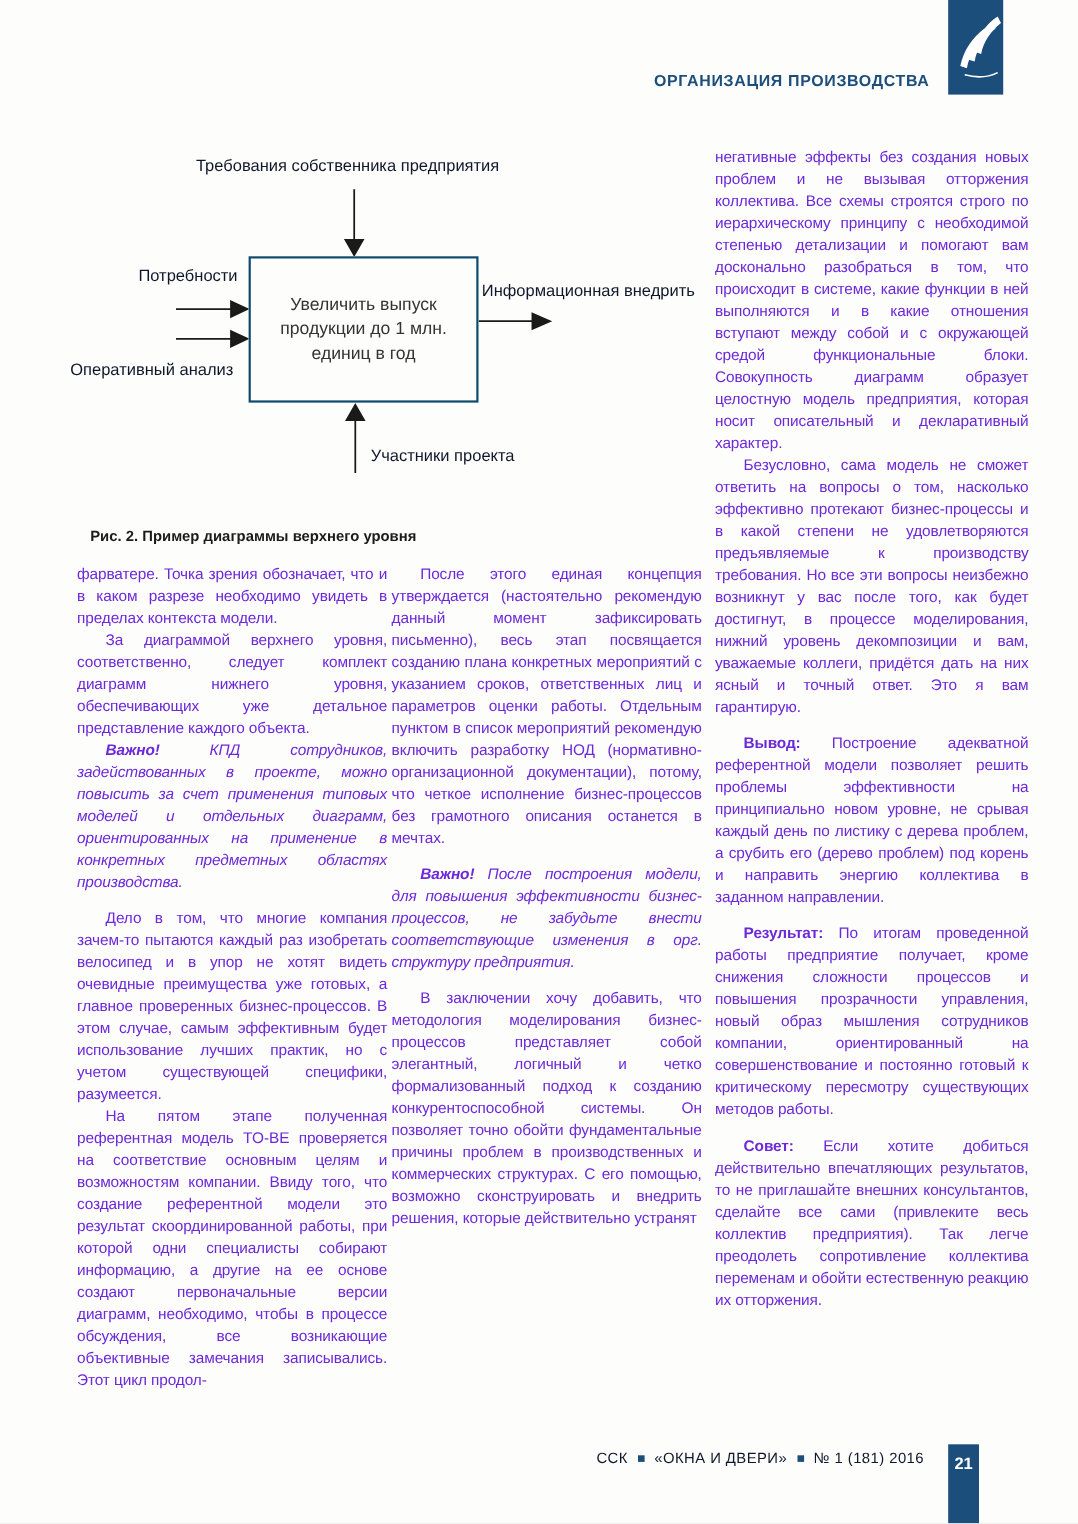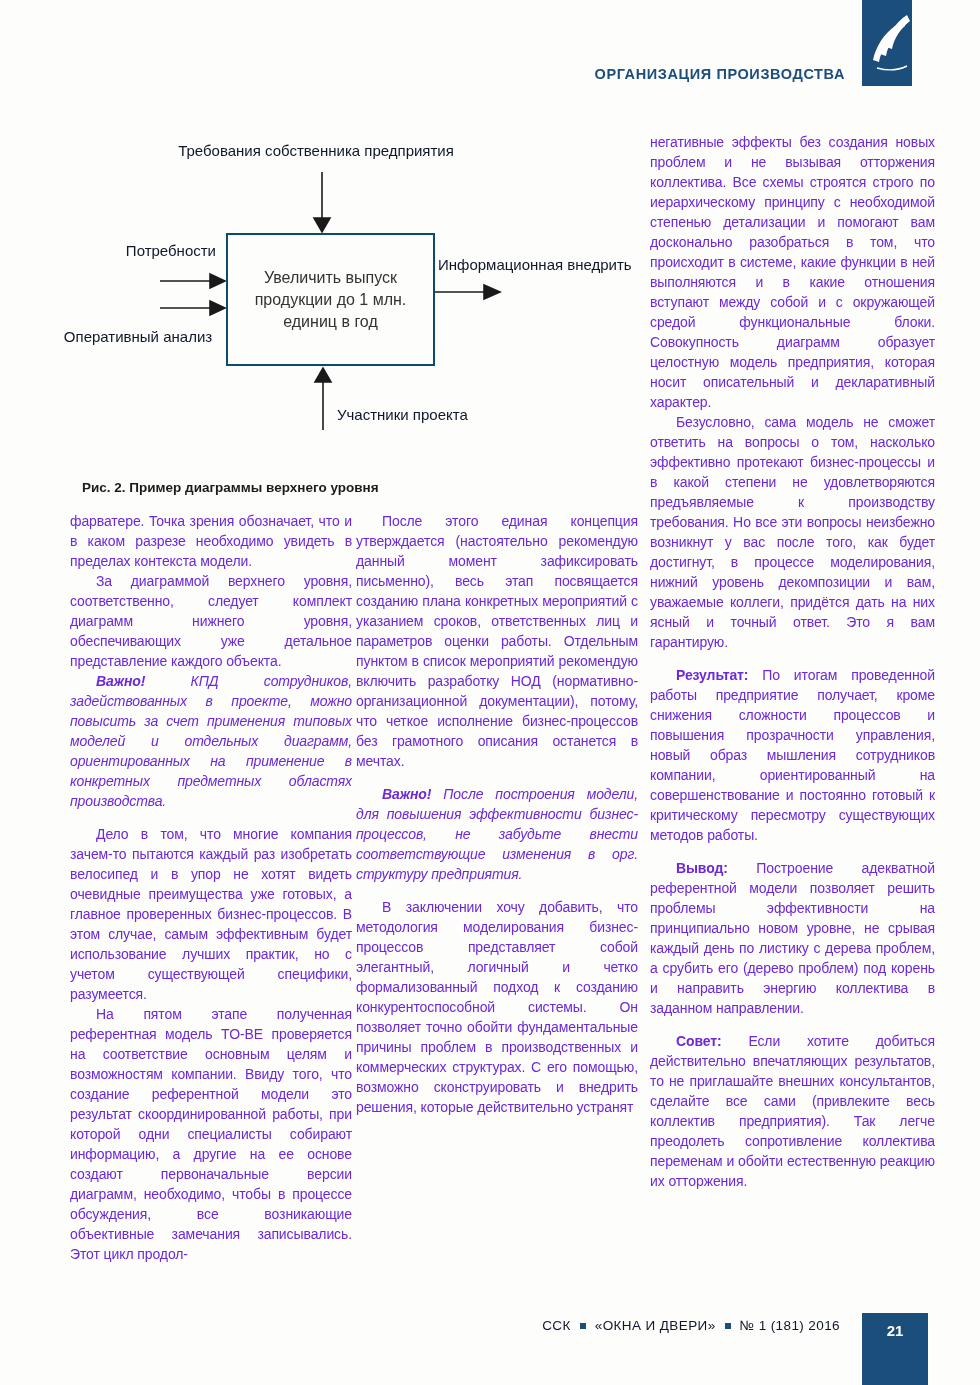--- a/index.html
+++ b/index.html
@@ -55,21 +55,21 @@
   .col p.em { font-style:italic; }
   .lead { font-weight:bold; }
   
   .footer {
     position:absolute; top:1318px; right:140px;
     display:flex; align-items:center; gap:9px;
     font-size:13.5px; letter-spacing:.4px; color:#0f172a;
   }
   .sq { width:6px; height:6px; background:#1c4e7c; display:inline-block; }
   .pagenum-box {
-    position:absolute; left:862px; top:1313px; width:66px; height:72px;
+    position:absolute; left:862px; top:1313px; width:28px; height:72px;
     background:#1c4e7c; color:#fff; font-weight:bold; font-size:15px;
     text-align:center; padding-top:9px;
   }
 </style>
 </head>
 <body>
 
 <div class="page">
 
   <div class="header-title">ОРГАНИЗАЦИЯ ПРОИЗВОДСТВА</div>
@@ -123,22 +123,22 @@
 
   <div class="col col-2">
     <p><span>После этого единая концепция утверждается (настоятельно рекомендую данный момент зафиксировать письменно), весь этап посвящается созданию плана конкретных мероприятий с указанием сроков, ответственных лиц и параметров оценки работы. Отдельным пунктом в список мероприятий рекомендую включить разработку НОД (нормативно-организационной документации), потому, что четкое исполнение бизнес-процессов без грамотного описания останется в мечтах.</span></p>
     <p class="em gap"><span class="lead">Важно!</span><span> После построения модели, для повышения эффективности бизнес-процессов, не забудьте внести соответствующие изменения в орг. структуру предприятия.</span></p>
     <p class="gap"><span>В заключении хочу добавить, что методология моделирования бизнес-процессов представляет собой элегантный, логичный и четко формализованный подход к созданию конкурентоспособной системы. Он позволяет точно обойти фундаментальные причины проблем в производственных и коммерческих структурах. С его помощью, возможно сконструировать и внедрить решения, которые действительно устранят</span></p>
   </div>
 
   <div class="col col-3">
     <p class="cont"><span>негативные эффекты без создания новых проблем и не вызывая отторжения коллектива. Все схемы строятся строго по иерархическому принципу с необходимой степенью детализации и помогают вам досконально разобраться в том, что происходит в системе, какие функции в ней выполняются и в какие отношения вступают между собой и с окружающей средой функциональные блоки. Совокупность диаграмм образует целостную модель предприятия, которая носит описательный и декларативный характер.</span></p>
     <p><span>Безусловно, сама модель не сможет ответить на вопросы о том, насколько эффективно протекают бизнес-процессы и в какой степени не удовлетворяются предъявляемые к производству требования. Но все эти вопросы неизбежно возникнут у вас после того, как будет достигнут, в процессе моделирования, нижний уровень декомпозиции и вам, уважаемые коллеги, придётся дать на них ясный и точный ответ. Это я вам гарантирую.</span></p>
+    <p class="gap"><span class="lead">Вывод:</span><span> Построение адекватной референтной модели позволяет решить проблемы эффективности на принципиально новом уровне, не срывая каждый день по листику с дерева проблем, а срубить его (дерево проблем) под корень и направить энергию коллектива в заданном направлении.</span></p>
     <p class="gap"><span class="lead">Результат:</span><span> По итогам проведенной работы предприятие получает, кроме снижения сложности процессов и повышения прозрачности управления, новый образ мышления сотрудников компании, ориентированный на совершенствование и постоянно готовый к критическому пересмотру существующих методов работы.</span></p>
-    <p class="gap"><span class="lead">Вывод:</span><span> Построение адекватной референтной модели позволяет решить проблемы эффективности на принципиально новом уровне, не срывая каждый день по листику с дерева проблем, а срубить его (дерево проблем) под корень и направить энергию коллектива в заданном направлении.</span></p>
     <p class="gap"><span class="lead">Совет:</span><span> Если хотите добиться действительно впечатляющих результатов, то не приглашайте внешних консультантов, сделайте все сами (привлеките весь коллектив предприятия). Так легче преодолеть сопротивление коллектива переменам и обойти естественную реакцию их отторжения.</span></p>
   </div>
 
   <div class="footer">
     <span>ССК</span>
     <span class="sq"></span>
     <span>«ОКНА И ДВЕРИ»</span>
     <span class="sq"></span>
     <span>№ 1 (181) 2016</span>
   </div>

